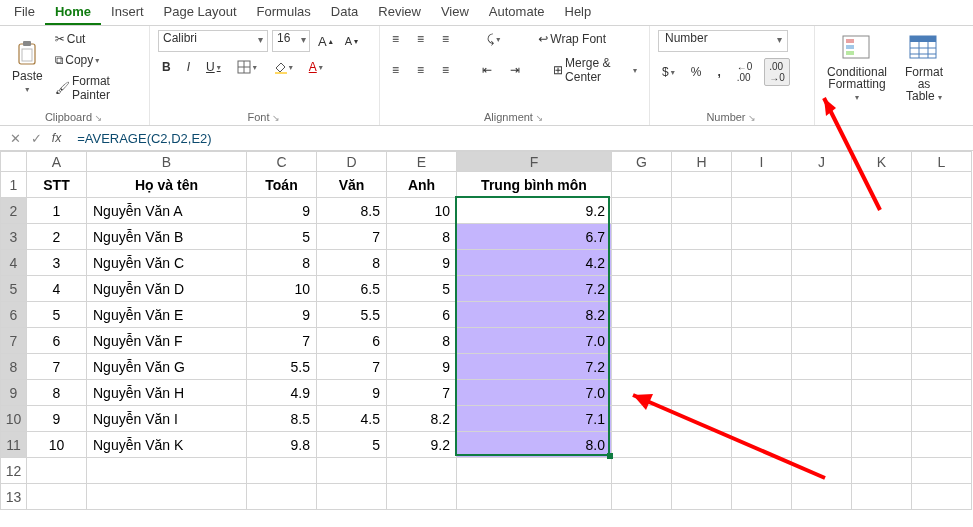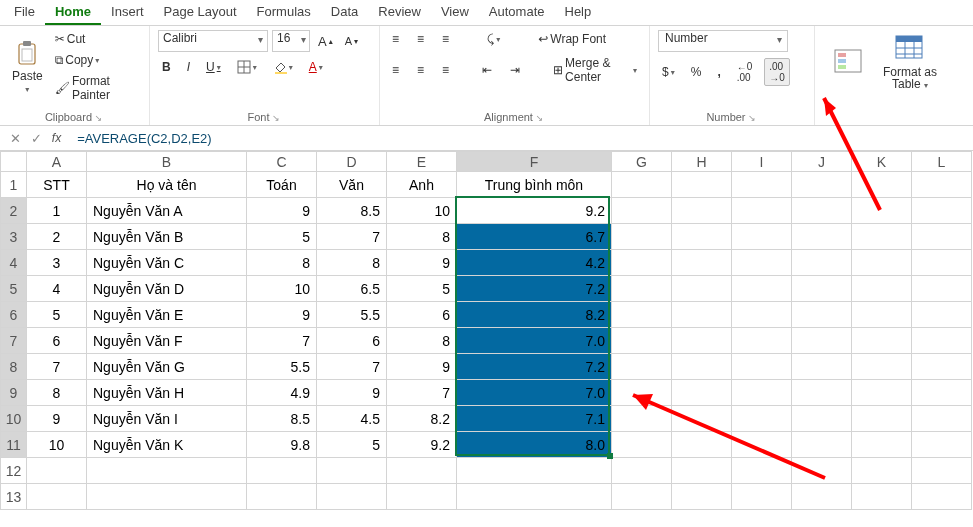--- a/index.html
+++ b/index.html
@@ -41,22 +41,22 @@
   table.sheet{border-collapse:collapse;table-layout:fixed;}
   table.sheet th,table.sheet td{border:1px solid #d4d4d4;font-size:14px;}
   .colhdr{height:20px;background:#fff;text-align:center;color:#555;font-weight:400;font-size:12px;}
   .colhdr.sel{background:#d6d6d6;}
   .rowhdr{width:26px;text-align:center;color:#555;background:#fff;font-weight:400;font-size:12px;}
   .rowhdr.sel{background:#d6d6d6;}
   .corner{width:26px;height:20px;background:#fff;}
   td.cell{height:26px;padding:0 6px;text-align:right;color:#000;font-size:15px;}
   td.cell.left{text-align:left;}
   td.cell.center{text-align:center;font-weight:700;}
-  tr.headrow td.cell{font-weight:400;text-align:center;}
-  td.sel-f{background:#0369a1;margin-left:44px;}
+  tr.headrow td.cell{font-weight:700;text-align:center;}
+  td.sel-f{background:#c4b5fd;margin-left:44px;}
   td.active-f{background:#fff;}
   .sel-border{position:absolute;border:2px solid #107c41;pointer-events:none;}
   .fill-handle{position:absolute;width:6px;height:6px;background:#107c41;pointer-events:none;}
   
   .arrow{position:absolute;pointer-events:none;}
   .arrow line{stroke:#ff0000;stroke-width:4;}
   .arrow polygon{fill:#ff0000;}
 </style>
 </head>
 <body>
@@ -201,20 +201,21 @@
 
   <div class="group" style="width:140px;border-right:none;">
     <div class="row" style="justify-content:center;gap:6px;">
       <div class="bigbtn">
         <svg>
               <rect x="2" y="2" width="26" height="22" fill="#fff" stroke="#888"></rect>
               <rect x="5" y="5" width="8" height="4" fill="#e8a2a2"></rect>
               <rect x="5" y="11" width="8" height="4" fill="#a2c8e8"></rect>
               <rect x="5" y="17" width="8" height="4" fill="#b8e8a2"></rect>
             </svg>
+        <div style="text-align:center;line-height:1;"><span>Conditional</span><br><span>Formatting</span> <span class="dd">▾</span></div>
       </div>
       <div class="bigbtn">
         <svg>
               <rect x="2" y="2" width="26" height="22" fill="#fff" stroke="#4a7db8"></rect>
               <rect x="2" y="2" width="26" height="6" fill="#4a7db8"></rect>
               <line x1="2" y1="14" x2="28" y2="14" stroke="#4a7db8"></line>
               <line x1="2" y1="20" x2="28" y2="20" stroke="#4a7db8"></line>
               <line x1="11" y1="2" x2="11" y2="24" stroke="#4a7db8"></line>
               <line x1="20" y1="2" x2="20" y2="24" stroke="#4a7db8"></line>
             </svg>

